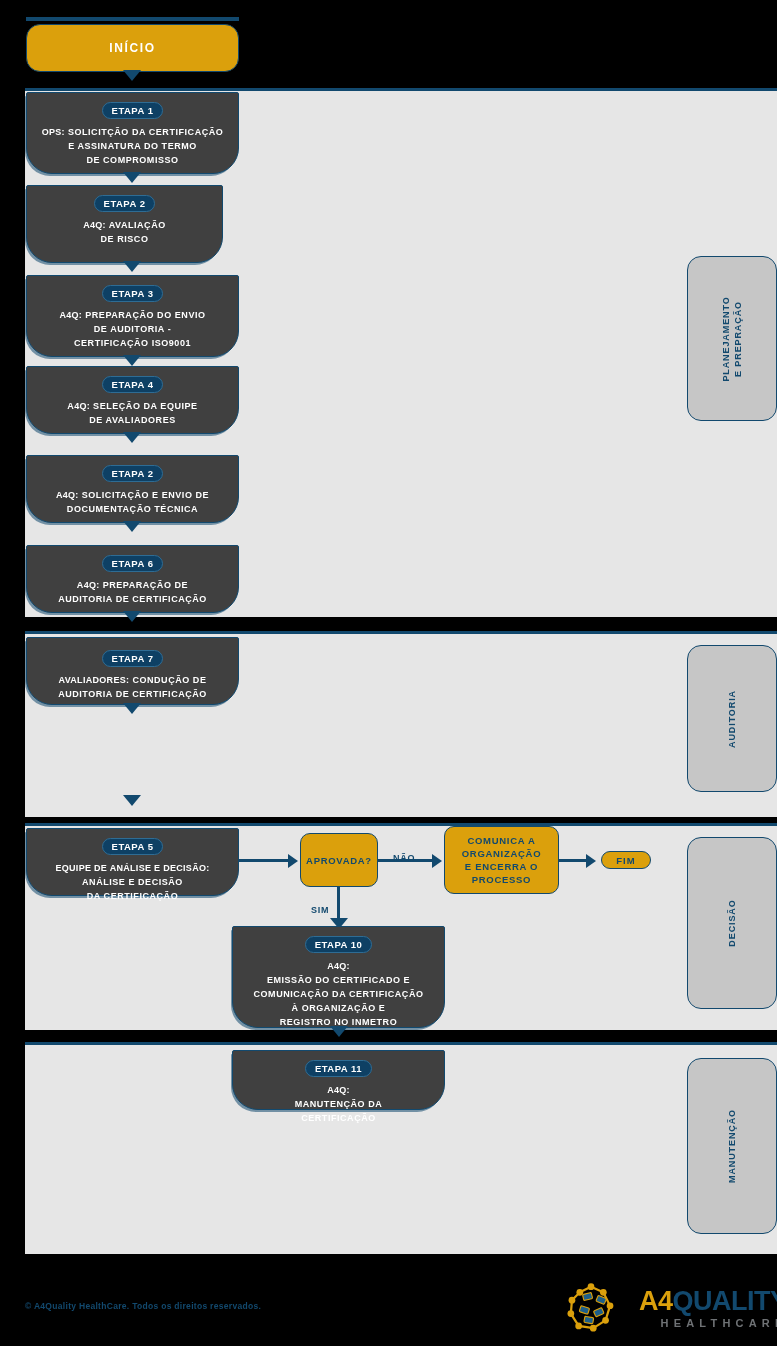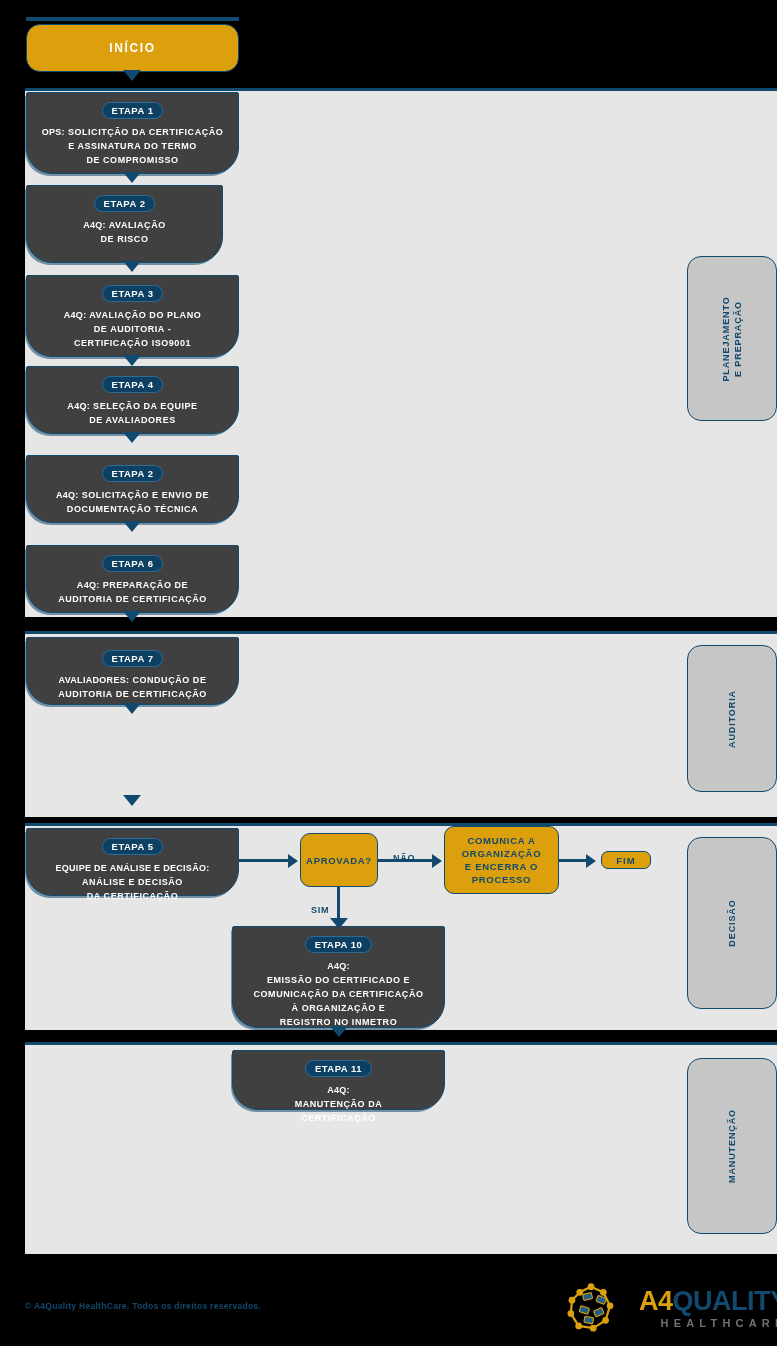--- a/index.html
+++ b/index.html
@@ -229,21 +229,21 @@
     <div class="step-text">
       <b>A4Q:</b> <span>AVALIAÇÃO</span><br>
       <span>DE RISCO</span>
     </div>
   </div>
   <div class="arrow-down" style="left:123px; top:261px;"></div>
 
   <div class="step" style="left:26px; top:275px; width:213px; height:82px;">
     <div class="badge">ETAPA 3</div>
     <div class="step-text">
-      <b>A4Q:</b> <span>AVALIAÇÃO DO PLANO</span><br>
+      <b>A4Q:</b> <span>PREPARAÇÃO DO ENVIO</span><br>
       <span>DE AUDITORIA -</span><br>
       <span>CERTIFICAÇÃO ISO9001</span>
     </div>
   </div>
   <div class="arrow-down" style="left:123px; top:355px;"></div>
 
   <div class="step" style="left:26px; top:366px; width:213px; height:68px;">
     <div class="badge">ETAPA 4</div>
     <div class="step-text">
       <b>A4Q:</b> <span>SELEÇÃO DA EQUIPE</span><br>
@@ -305,21 +305,21 @@
     <div>
       <span>COMUNICA A</span><br>
       <span>ORGANIZAÇÃO</span><br>
       <span>E ENCERRA O</span><br>
       <span>PROCESSO</span>
     </div>
   </div>
 
   <div class="hline" style="left:559px; top:859px; width:30px;"></div>
   <div class="arrow-right" style="left:586px; top:854px;"></div>
-  <div class="pill" style="left:601px; top:851px; width:50px; height:18px;border-radius:7px;">
+  <div class="pill" style="left:601px; top:851px; width:50px; height:18px;">
     <span>FIM</span>
   </div>
 
   <div class="vline" style="left:337px; top:887px; height:38px;"></div>
   <div class="arrow-down" style="left:330px; top:918px;"></div>
   <div class="edge-label" style="left:311px; top:893px;">SIM</div>
 
   <div class="step" style="left:232px; top:926px; width:213px; height:102px;">
     <div class="badge">ETAPA 10</div>
     <div class="step-text">

